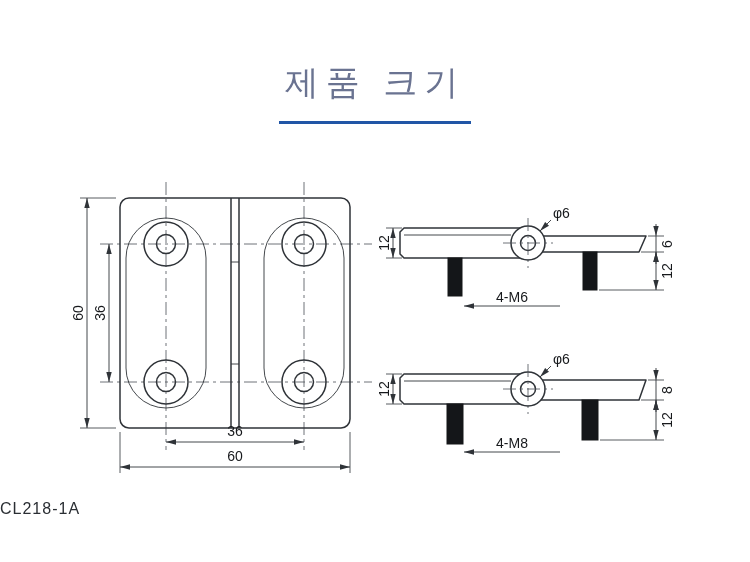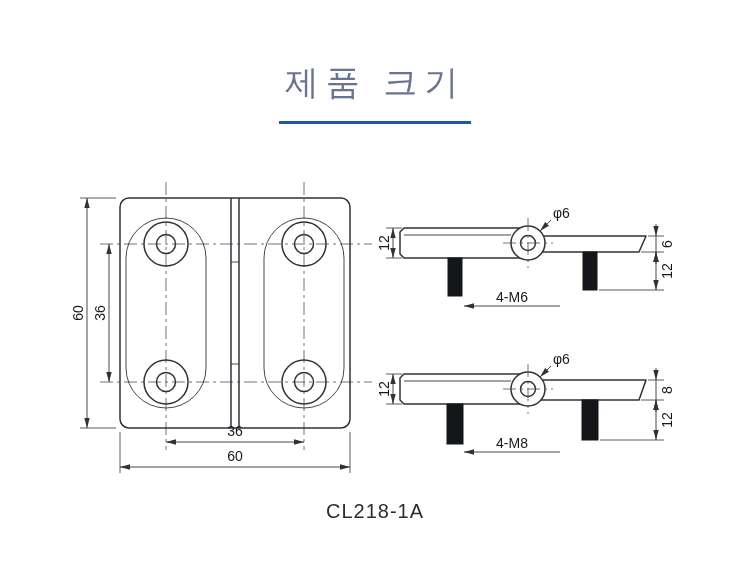--- a/index.html
+++ b/index.html
@@ -1,21 +1,21 @@
 <!DOCTYPE html>
 <html><head>
 <meta charset="utf-8">
 <style>
   html,body{margin:0;padding:0;}
   body{width:750px;height:562px;background:#ffffff;font-family:"Liberation Sans",sans-serif;position:relative;overflow:hidden;}
   .page{position:absolute;left:0;top:0;width:750px;height:502px;background:#ffffff;}
   .title{position:absolute;top:60px;left:0;width:100%;text-align:center;font-size:34px;letter-spacing:7px;color:#6a7391;font-weight:400;}
   .title-underline{position:absolute;top:121px;left:50%;transform:translateX(-50%);width:192px;height:3px;background:#2156a6;}
   .drawing{position:absolute;top:140px;left:0;}
-  .caption{position:absolute;top:500px;left:0;width:100%;text-align:center;font-size:20px;letter-spacing:1px;color:#2a2e33;}
+  .caption{position:absolute;top:500px;left:0;width:100%;text-align:left;font-size:16px;letter-spacing:1px;color:#2a2e33;}
   .main{fill:none;stroke:#2f3338;stroke-width:1.5;stroke-linejoin:round;}
   .mainw{fill:#ffffff;stroke:#2f3338;stroke-width:1.5;}
   .thin{fill:none;stroke:#2f3338;stroke-width:0.9;}
   .cl{fill:none;stroke:#4a4f55;stroke-width:0.8;stroke-dasharray:13 4 3 4;}
   .ext{stroke:#2f3338;stroke-width:0.8;}
   .dim{stroke:#2f3338;stroke-width:0.9;fill:none;}
   .dt{font-family:"Liberation Sans",sans-serif;font-size:14px;fill:#17191c;}
   .stud{fill:#141619;stroke:#141619;stroke-width:1;}
 </style>
 </head>

